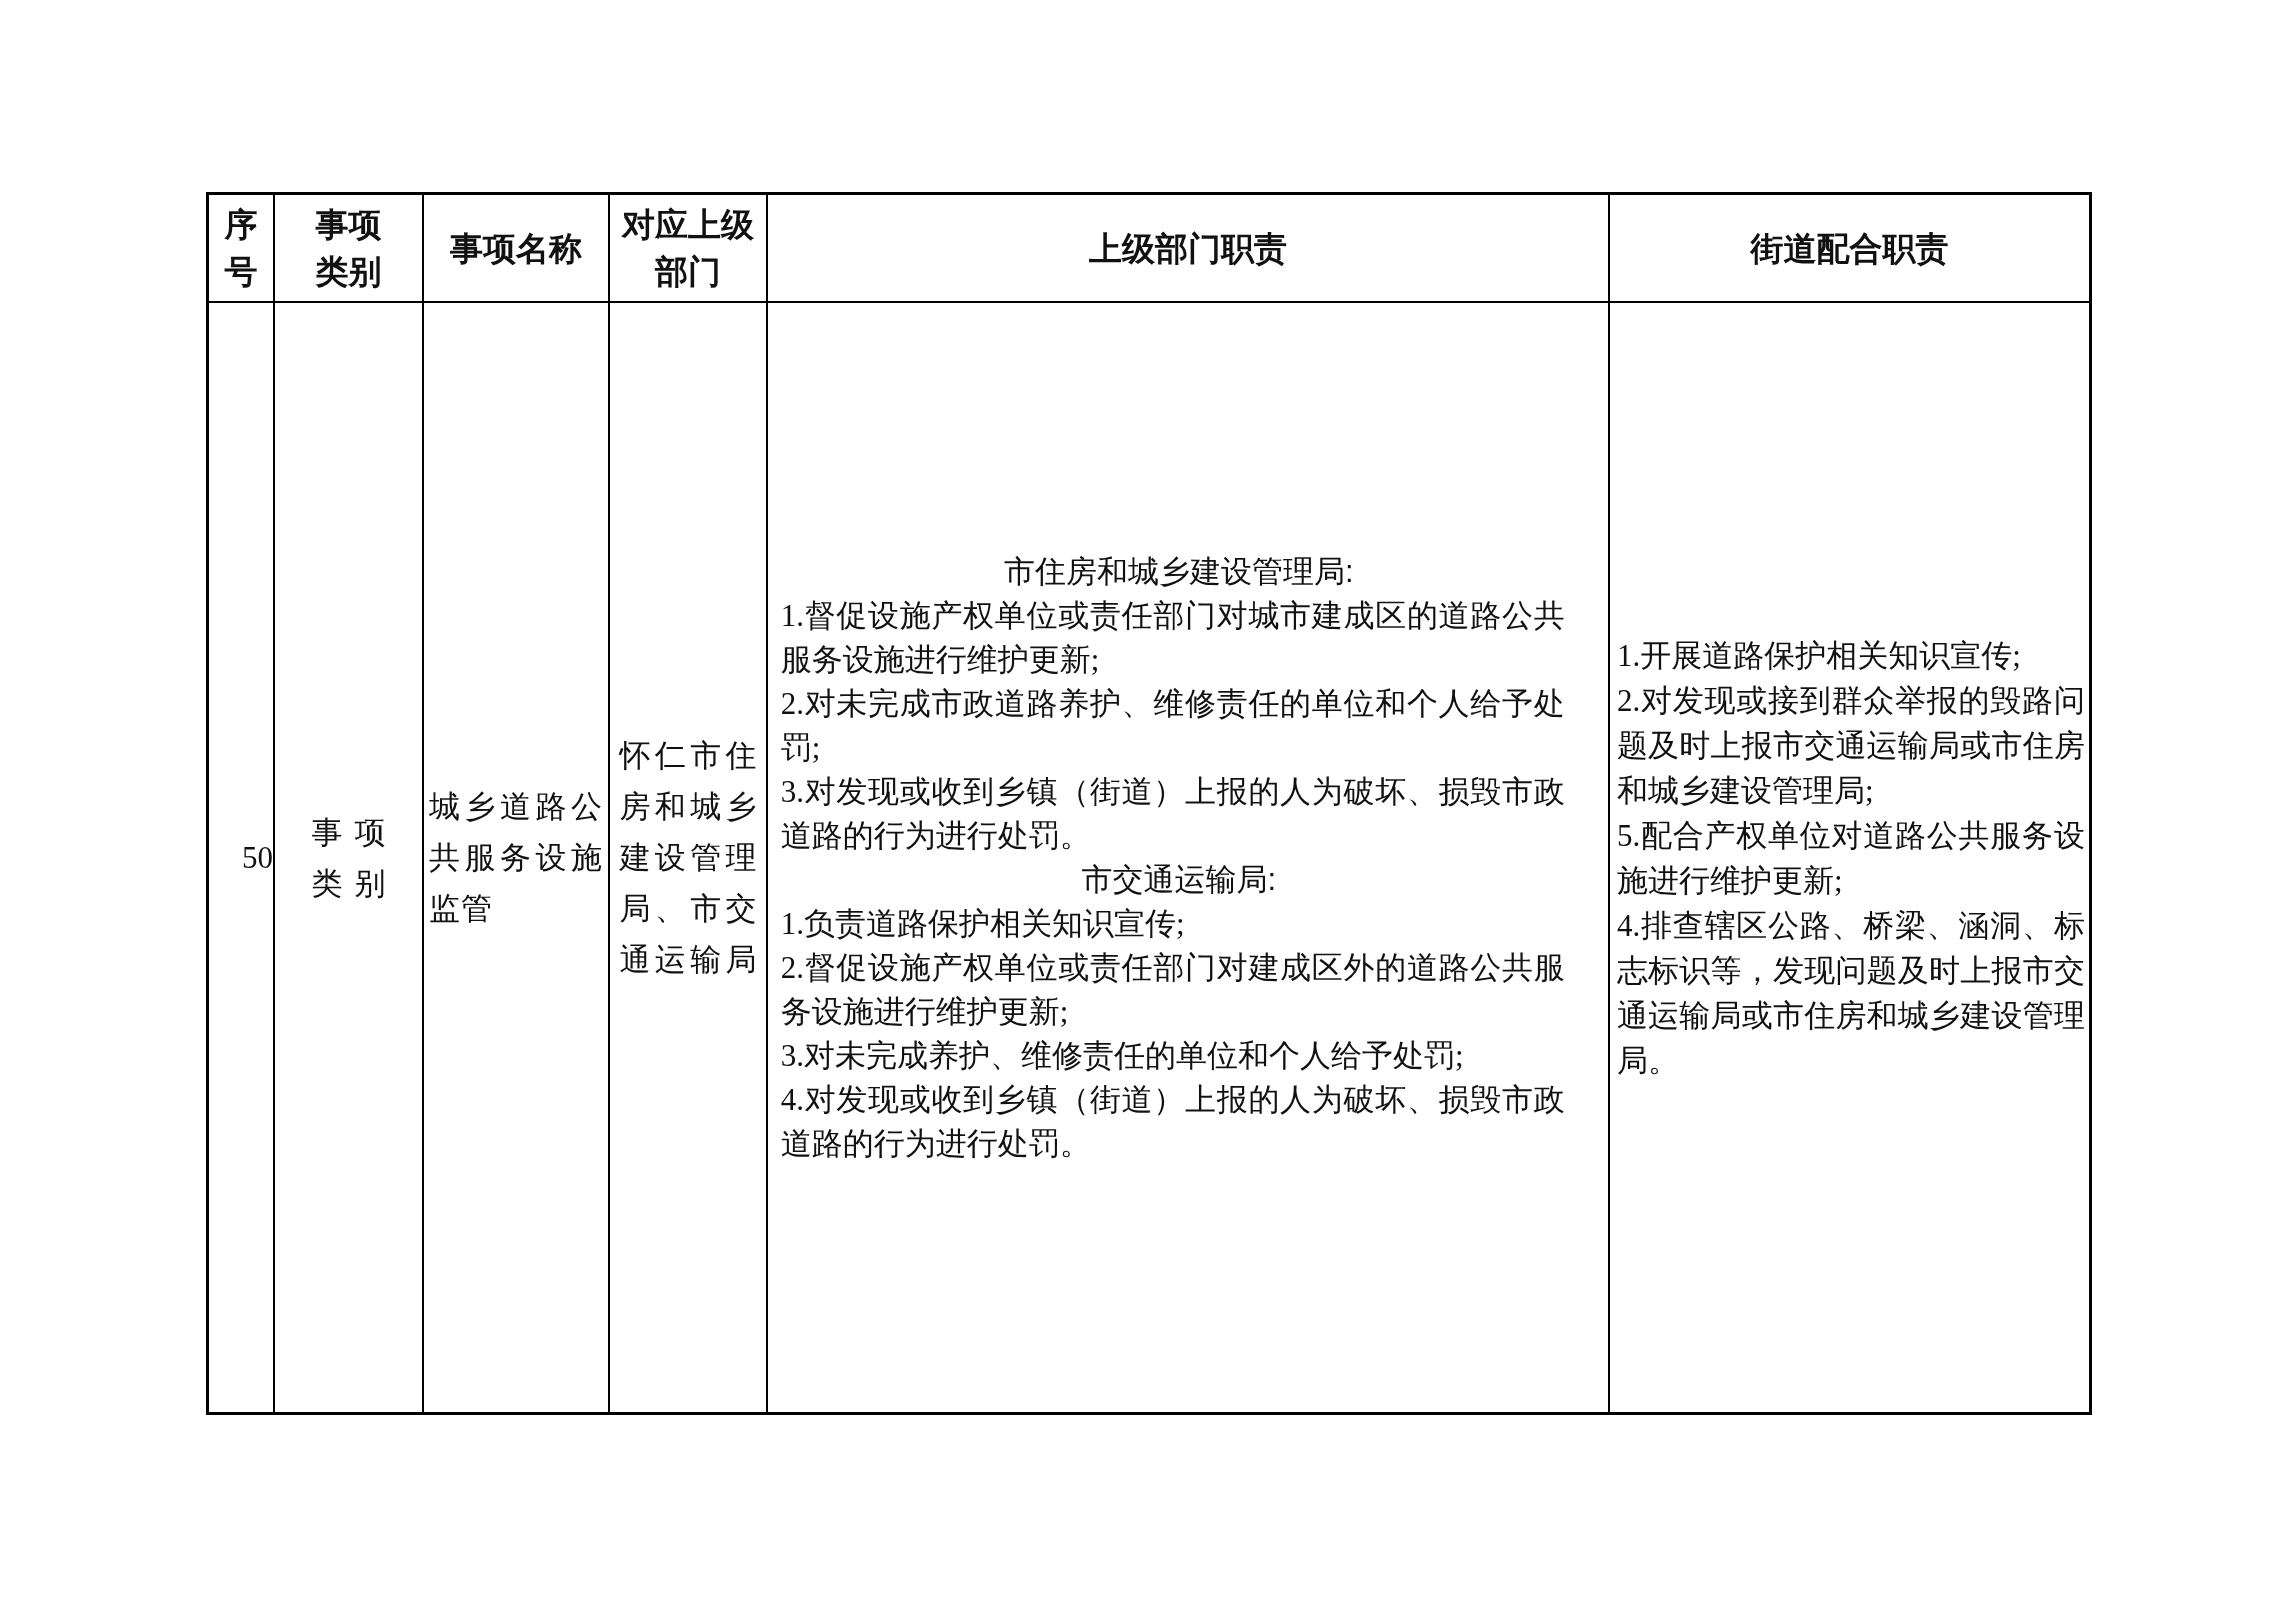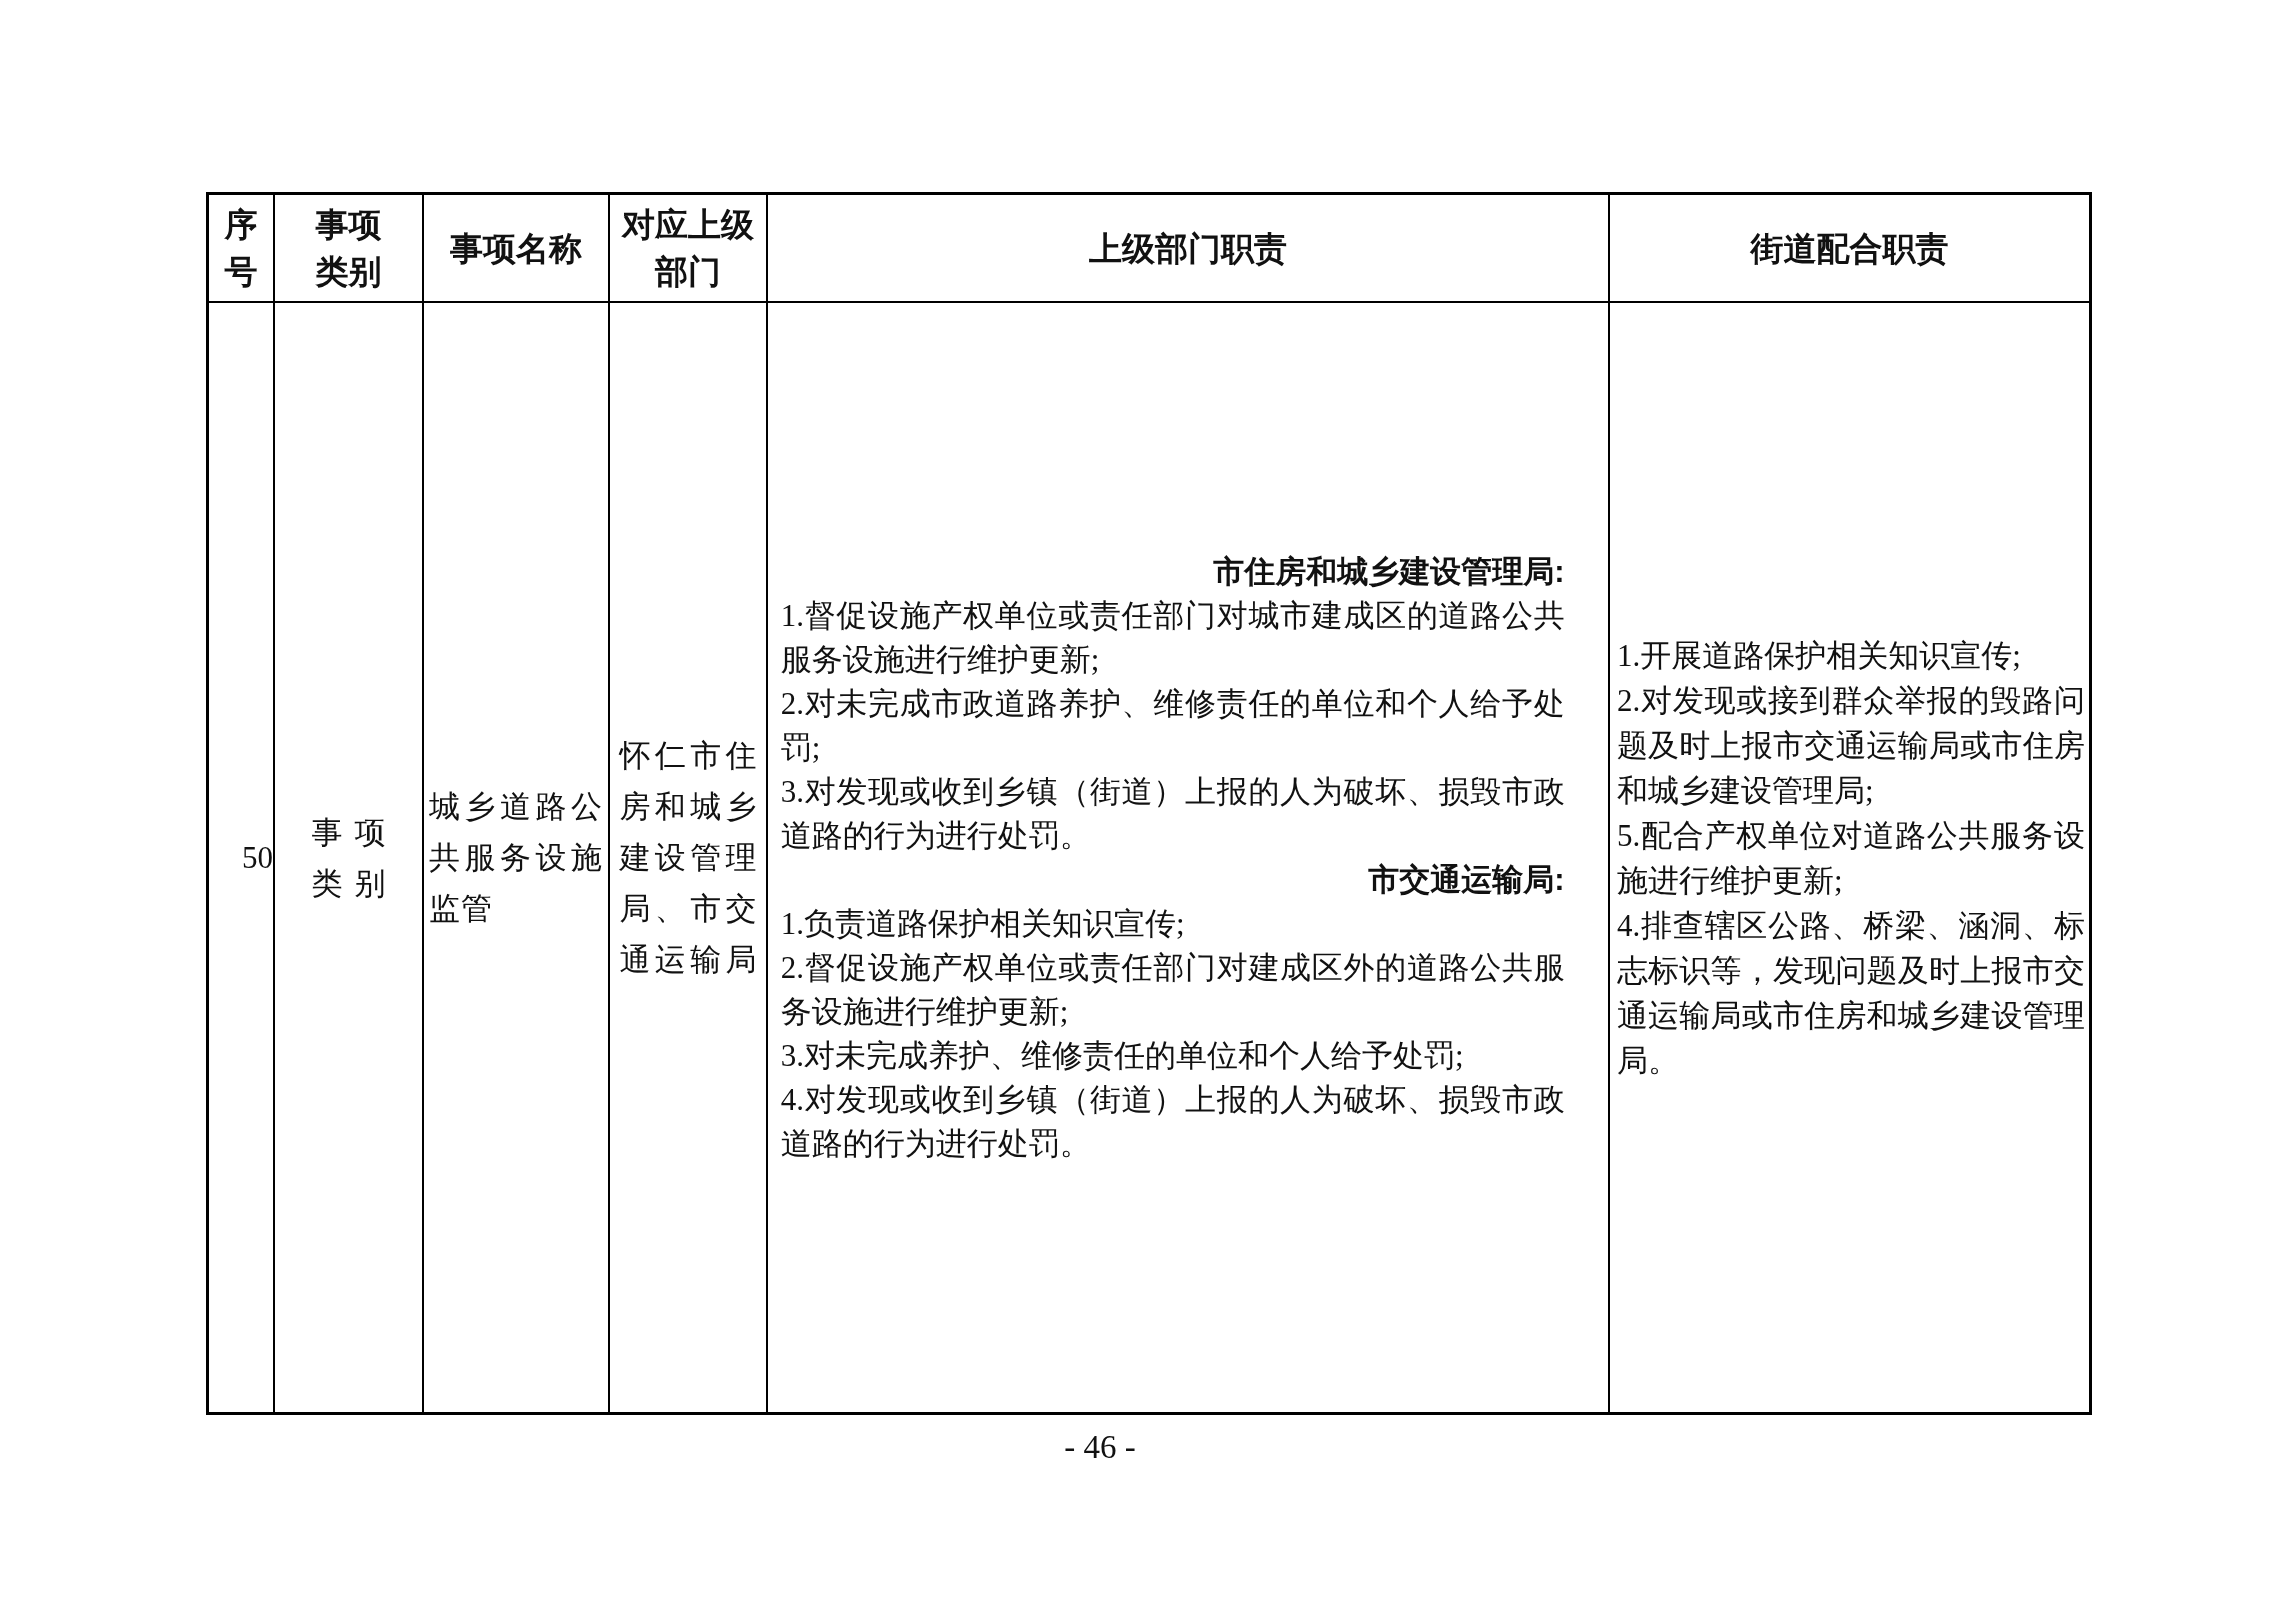--- a/index.html
+++ b/index.html
@@ -77,22 +77,22 @@
   .duties-street {
     width: 468px;
     margin-left: 6.9px;
     line-height: 45px;
   }
   .duty-line {
     text-align: justify;
   }
   .duty-heading {
     font-family: "Liberation Sans", "DejaVu Sans", sans-serif;
-    font-weight: bold;
-    text-align: right;
+    font-weight: normal;
+    text-align: center;
     margin-left: 12px;
   }
   .page-number {
     position: absolute;
     left: 0;
     right: 0;
     top: 1429px;
     text-align: center;
     font-size: 33px;
     color: #111111;
@@ -166,16 +166,15 @@
               <div class="duty-line">1.开展道路保护相关知识宣传;</div>
               <div class="duty-line">2.对发现或接到群众举报的毁路问题及时上报市交通运输局或市住房和城乡建设管理局;</div>
               <div class="duty-line">5.配合产权单位对道路公共服务设施进行维护更新;</div>
               <div class="duty-line">4.排查辖区公路、桥梁、涵洞、标志标识等，发现问题及时上报市交通运输局或市住房和城乡建设管理局。</div>
             </div>
         </td>
       </tr>
     </tbody>
   </table>
 
-  <div class="page-number">- 46 -</div>
 
 </div>
 
 
 </body></html>

